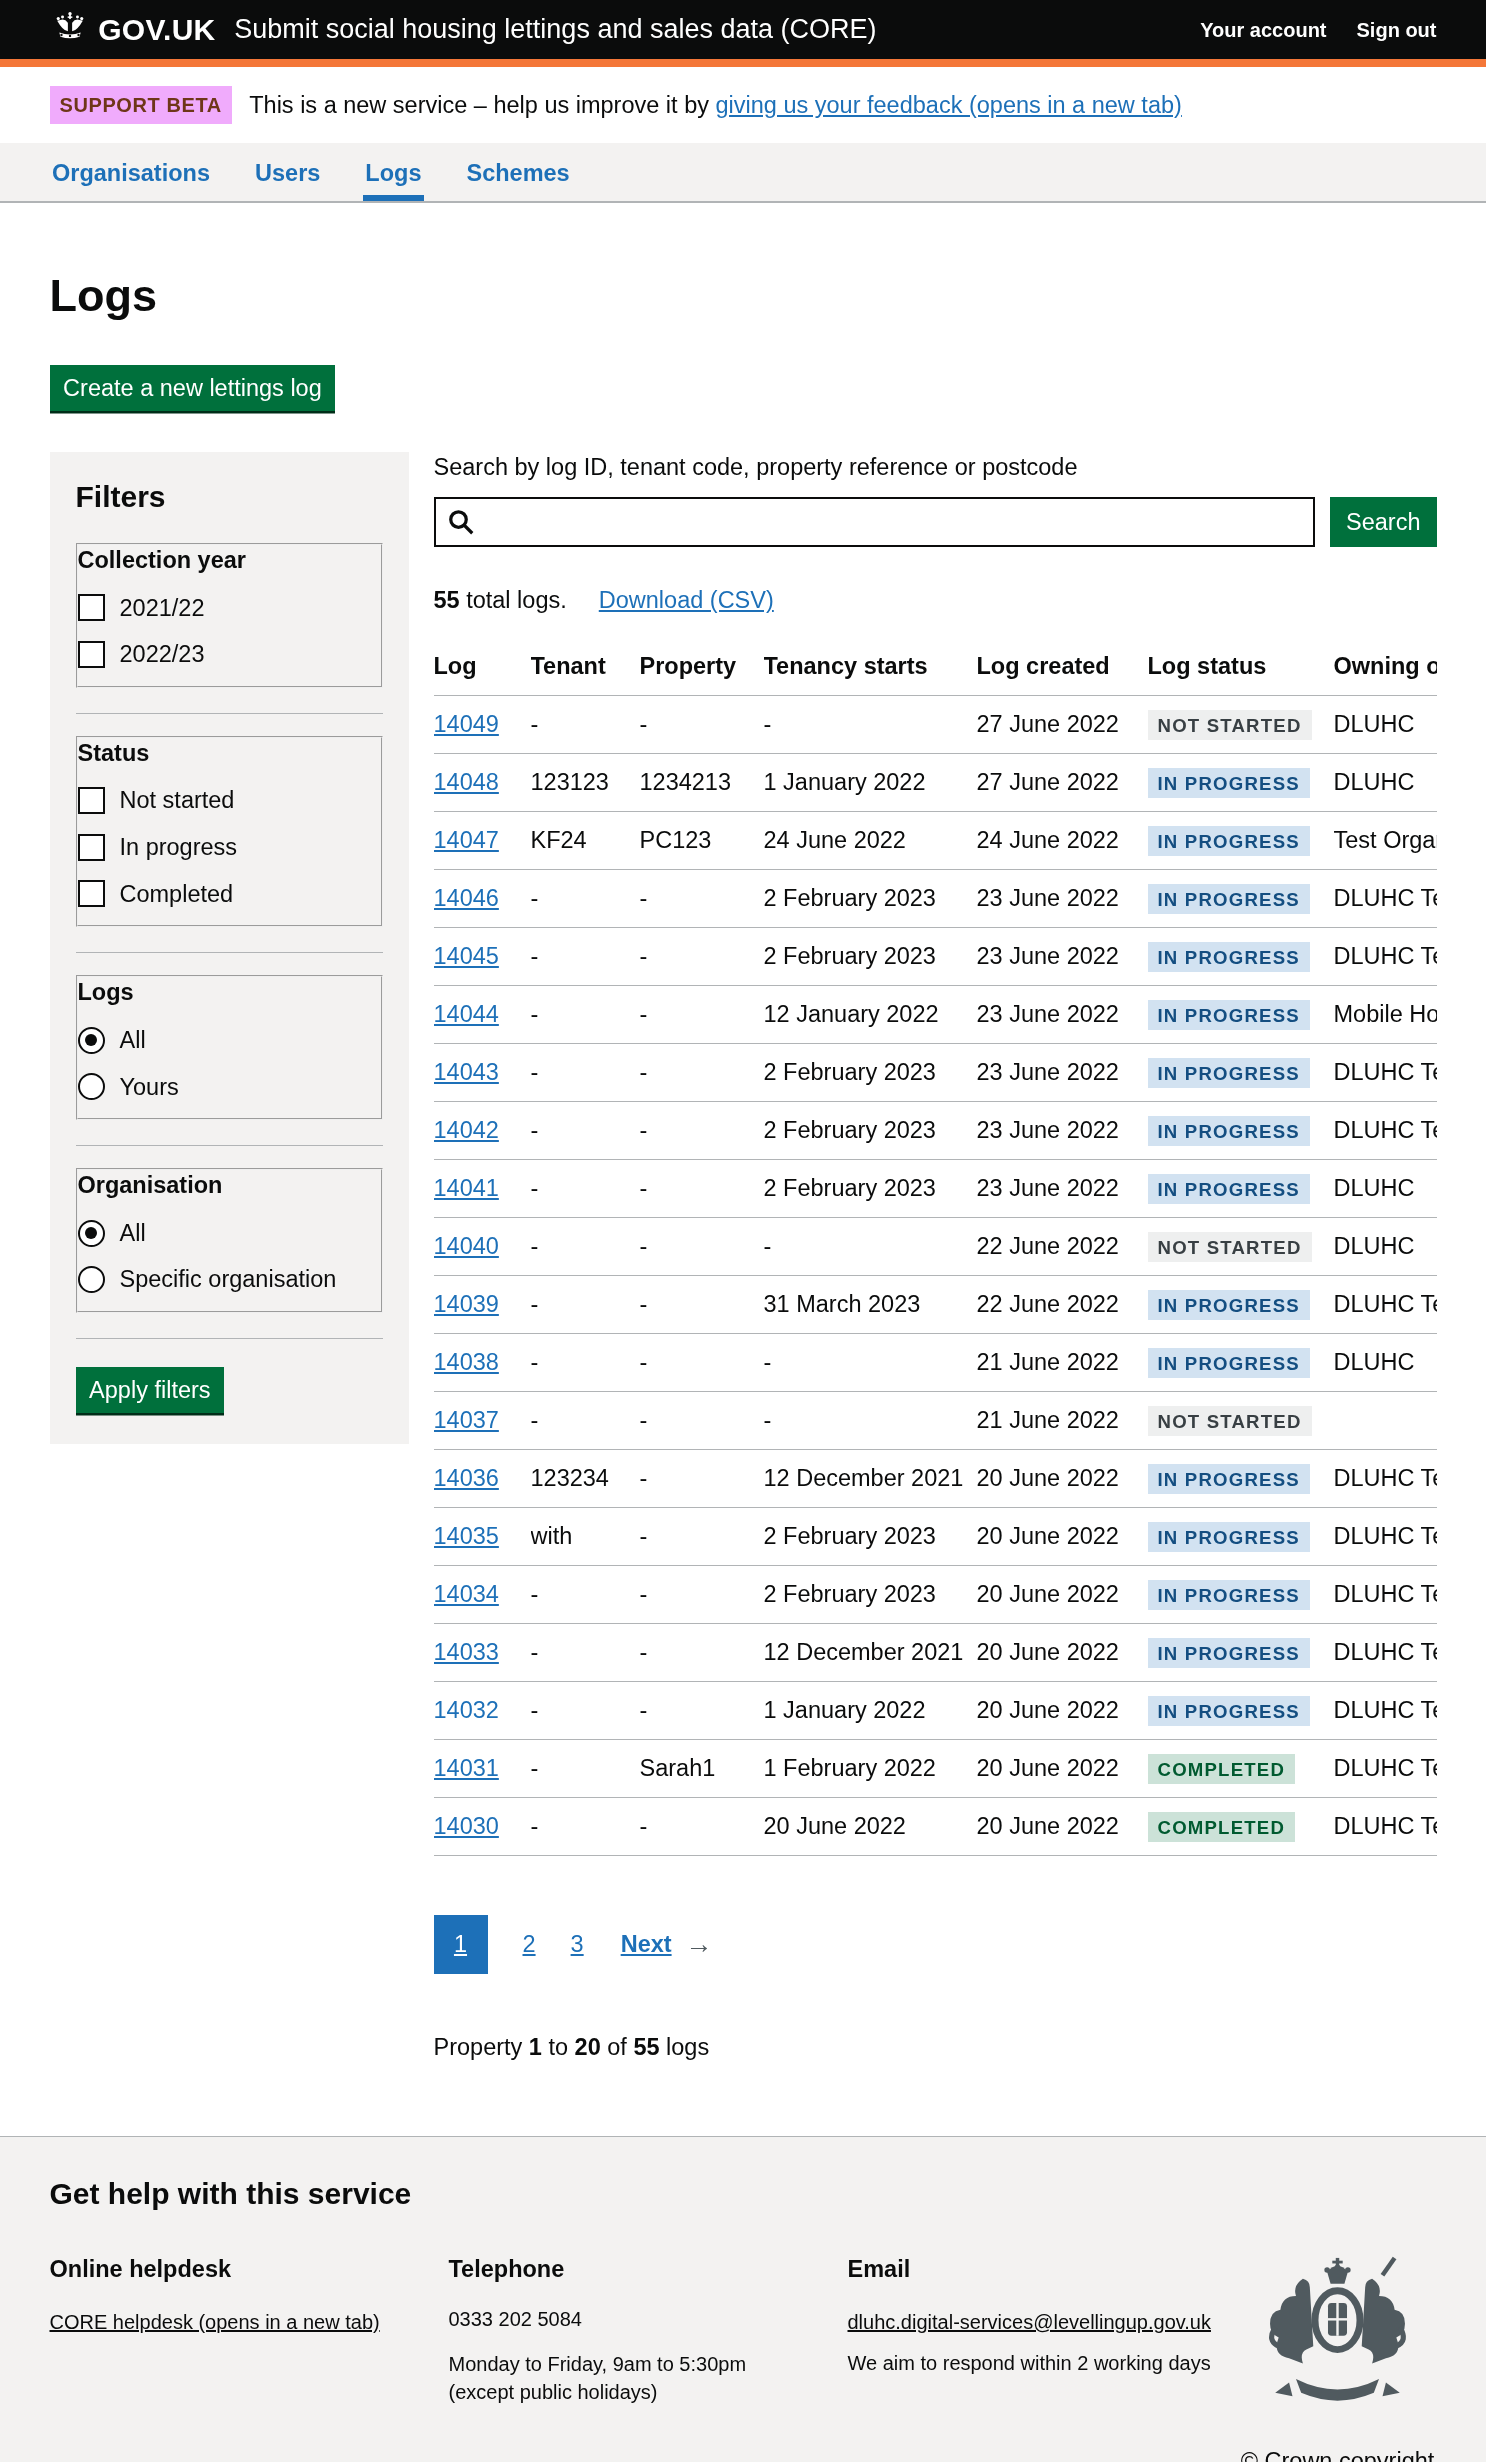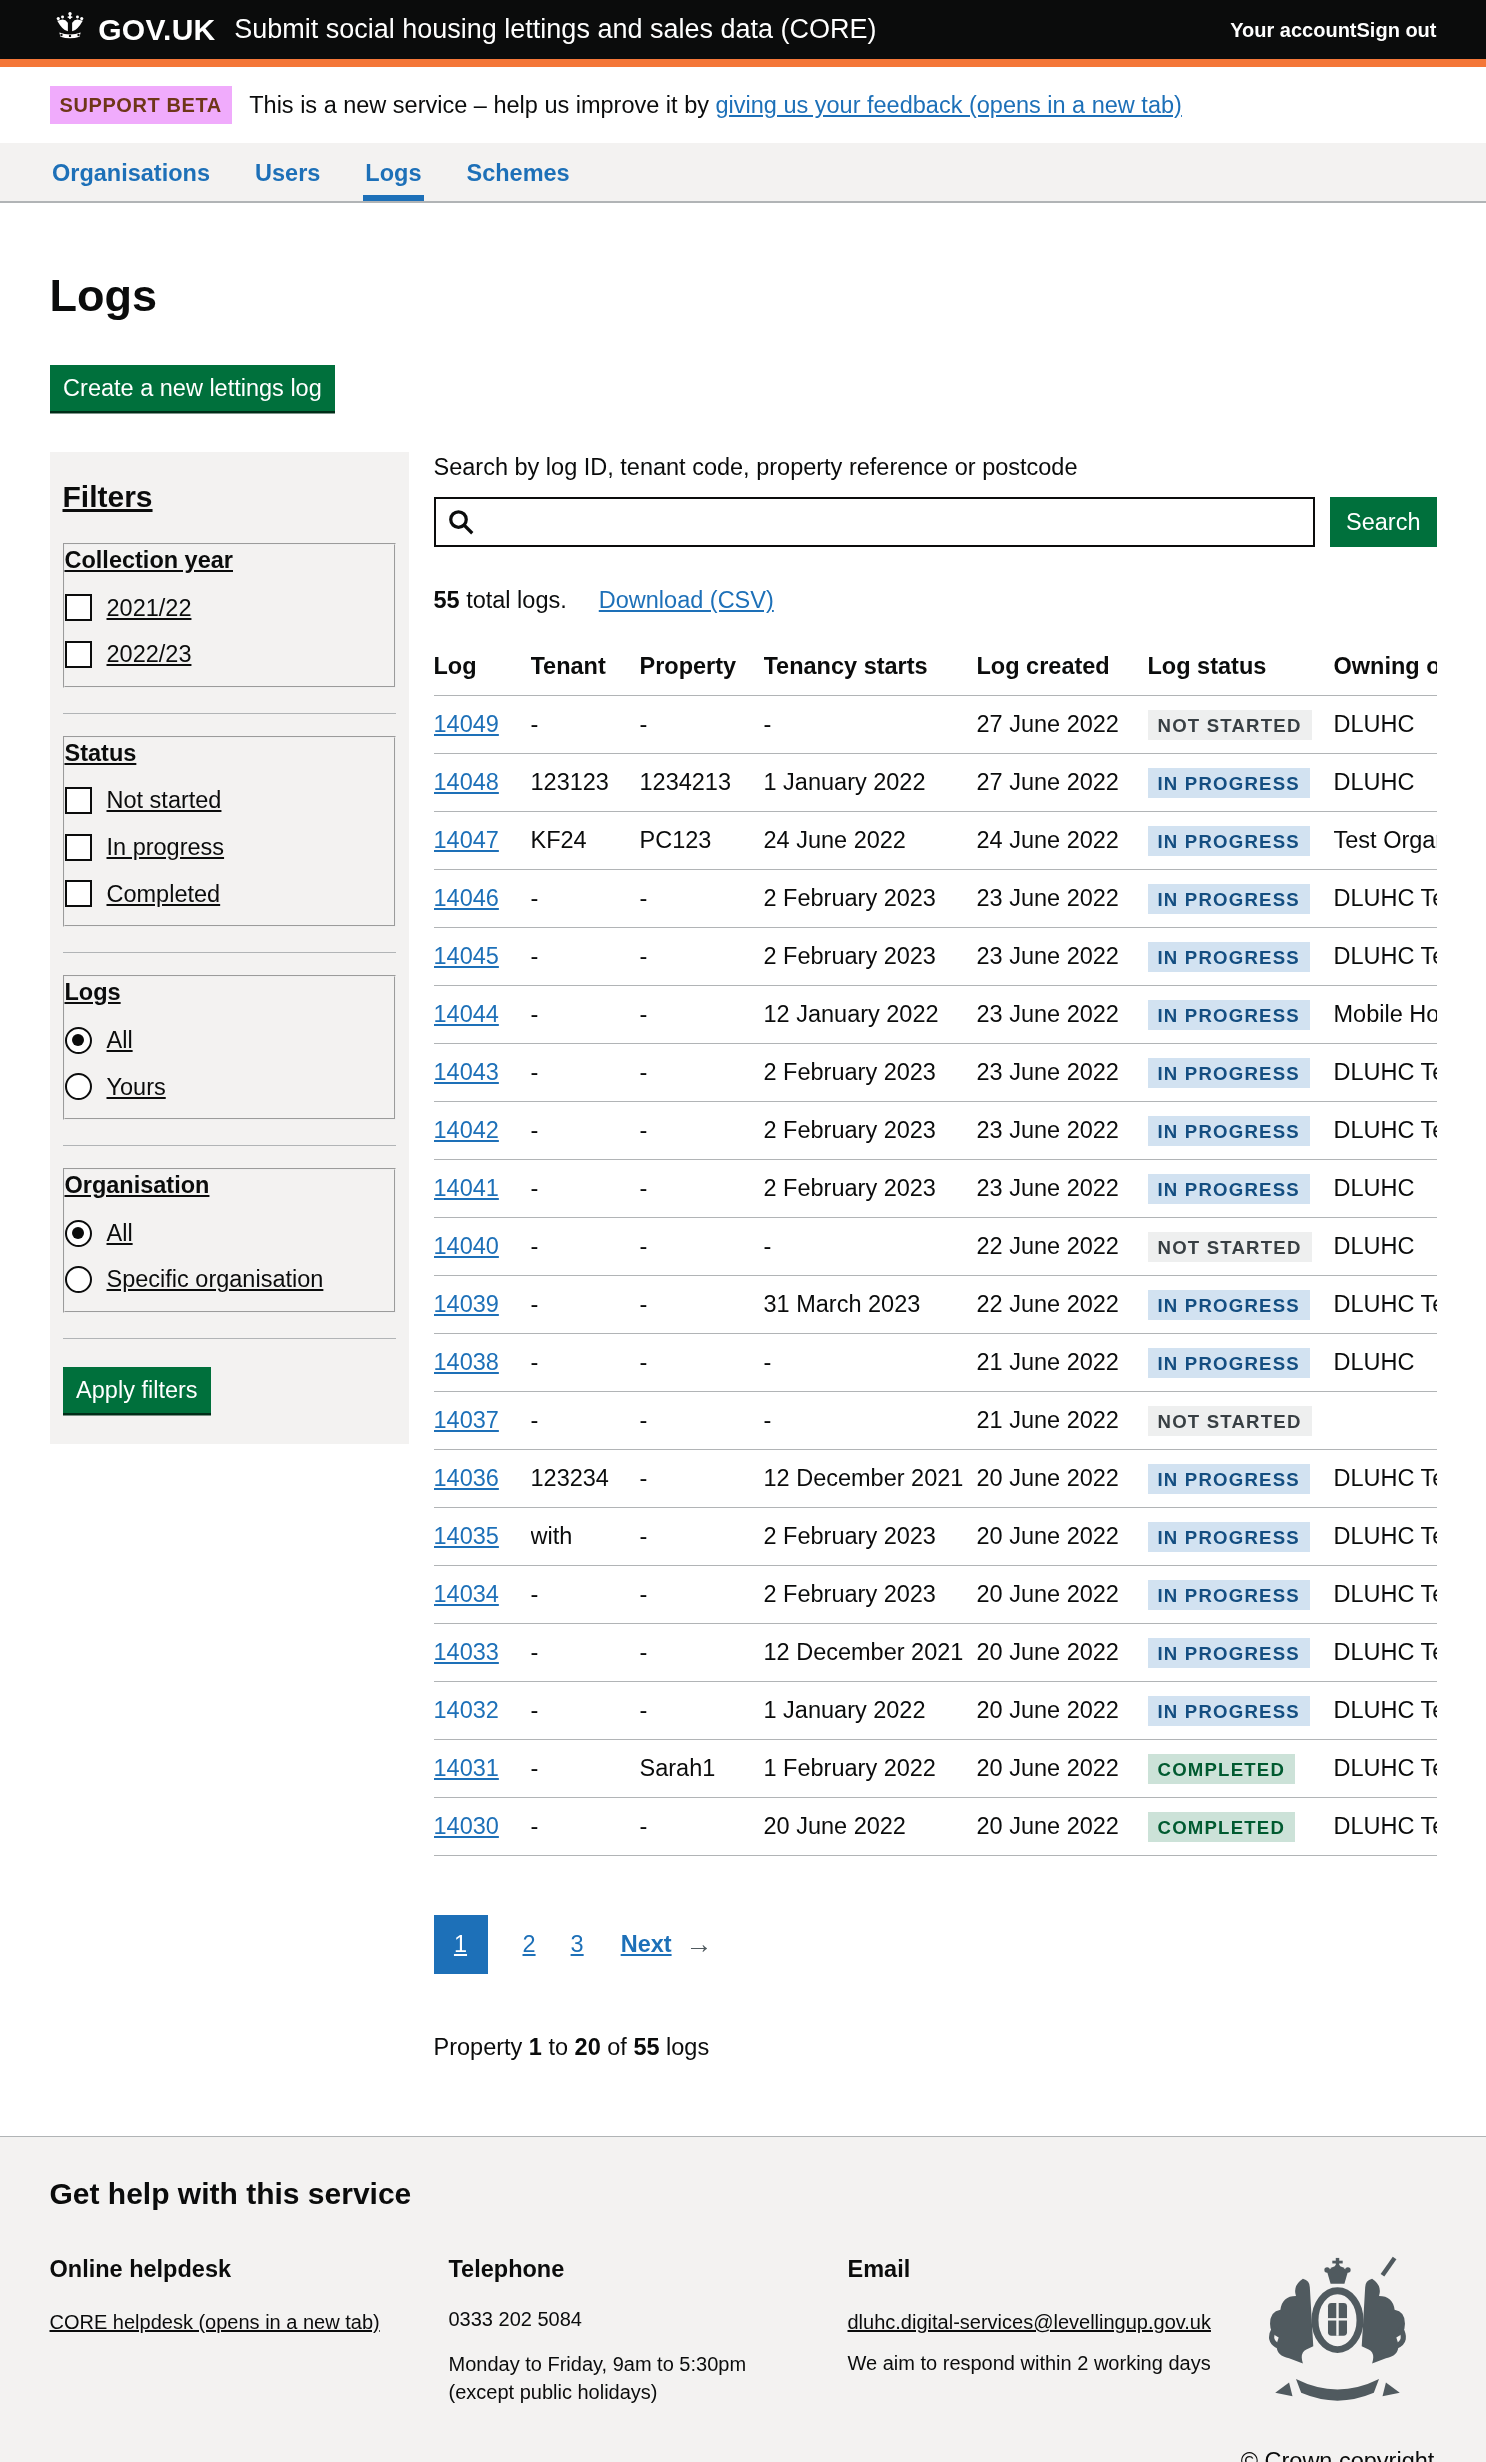--- a/index.html
+++ b/index.html
@@ -11,21 +11,21 @@
   }
   a { cursor: pointer; }
   .container { width: 1387px; margin: 0 auto; }
 
   
   .gds-header { background: #0b0c0c; border-bottom: 8.7px solid #f47738; }
   .gds-header-inner { display: flex; align-items: center; height: 59px; }
   .logo-group { display: flex; align-items: center; gap: 8.7px; }
   .logo-text { color: #fff; font-weight: 700; font-size: 30px; letter-spacing: 0.3px; }
   .service-name { color: #fff; font-size: 27px; font-weight: 400; margin-left: 18.6px; }
-  .header-links { margin-left: auto; display: flex; }
+  .header-links { margin-left: auto; display: flex; gap: 30px; }
   .header-link { color: #fff; font-size: 20px; font-weight: 700; text-decoration: none; }
 
   
   .phase-band { background: #fff; }
   .phase-inner { display: flex; align-items: center; padding: 18.6px 0; }
   .phase-tag {
     background: #f0abfc; color: #6e3619; font-weight: 700; font-size: 20px;
     letter-spacing: 0.6px; padding: 6.2px 10px; text-transform: uppercase; white-space: nowrap;
   }
   .phase-text { margin-left: 17.3px; font-size: 23.5px; }
@@ -46,21 +46,21 @@
     display: inline-block; background: #00703c; color: #fff; border: 0;
     font-size: 23.5px; font-family: inherit; padding: 10px 13.6px 8.7px;
     box-shadow: 0 2.5px 0 #002d18; cursor: pointer;
   }
   .create-btn { margin-top: 40px; }
 
   
   .content-cols { display: flex; align-items: flex-start; margin-top: 41px; }
 
   
-  .filters-panel { width: 359px; background: #f3f2f1; padding: 25px 13px 31px; text-decoration: underline; }
+  .filters-panel { width: 359px; background: #f3f2f1; padding: 25px 26px 31px; }
   .filters-title { font-size: 30px; font-weight: 700; margin-bottom: 27px; }
   .filter-legend { font-size: 23.5px; font-weight: 700; margin-bottom: 17.3px; }
   .option-row { display: flex; align-items: center; margin-bottom: 16px; }
   .gds-checkbox {
     width: 27px; height: 27px; border: 2.5px solid #0b0c0c; background: #fff; flex: 0 0 auto;
   }
   .gds-radio {
     width: 27px; height: 27px; border: 2.5px solid #0b0c0c; border-radius: 50%;
     background: #fff; flex: 0 0 auto; position: relative;
   }

